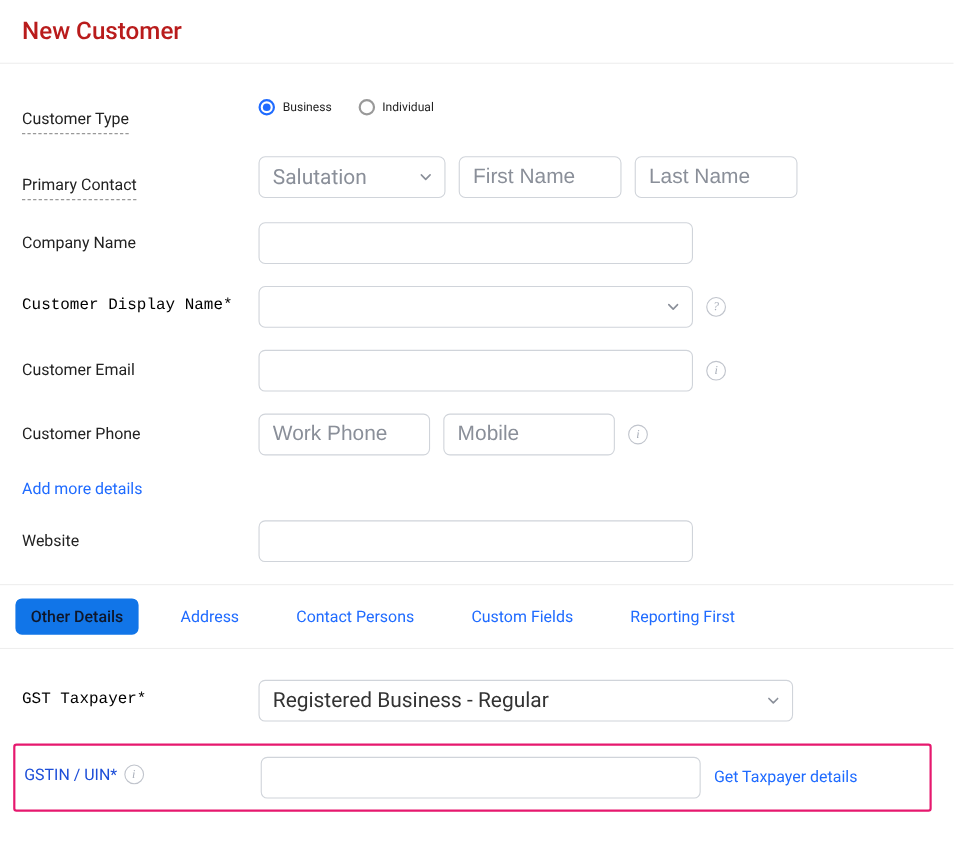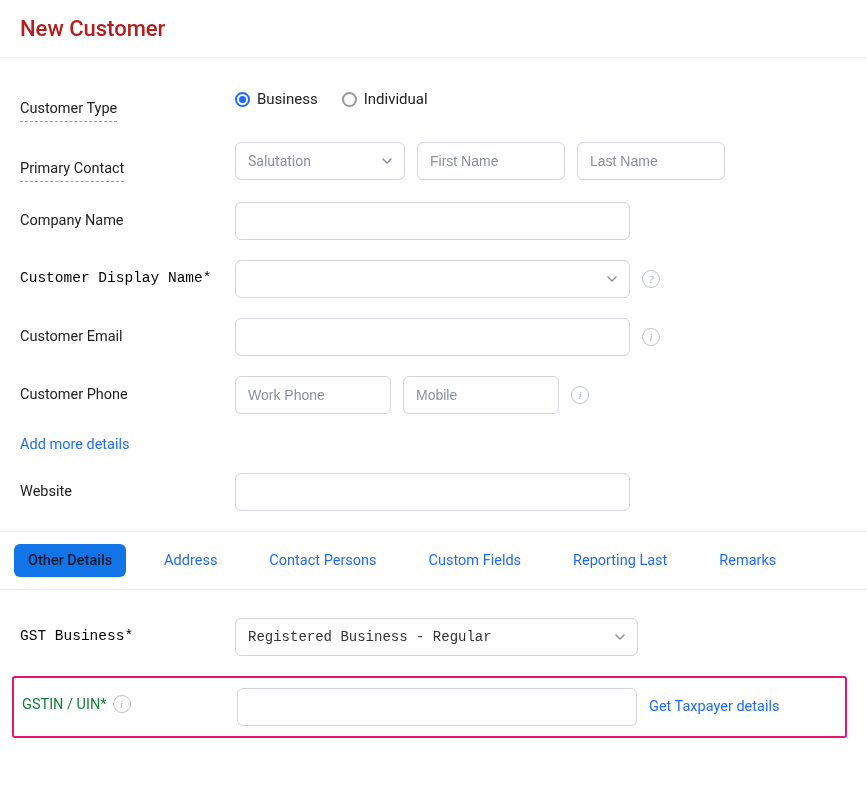--- a/index.html
+++ b/index.html
@@ -55,42 +55,42 @@
     .radio-group {
       display: flex;
       align-items: center;
       gap: 24px;
       padding-top: 8px;
     }
     .radio-item {
       display: flex;
       align-items: center;
       gap: 7px;
-      font-size: 15px;
+      font-size: 11px;
       color: #222;
       cursor: pointer;
     }
     .radio-circle {
       width: 15px; height: 15px;
       border-radius: 50%;
       border: 2px solid #999;
       display: inline-flex; align-items: center; justify-content: center;
     }
     .radio-circle.checked {
       border-color: #1f6bff;
     }
     .radio-dot {
       width: 7px; height: 7px; border-radius: 50%; background: #1f6bff;
     }
     .text-input, .select-input {
       height: 38px;
       border: 1px solid #d0d4da;
       border-radius: 6px;
       padding: 0 12px;
-      font-size: 14px;
+      font-size: 19px;
       color: #333;
       background: #fff;
       outline: none;
     }
     .text-input::placeholder, .select-placeholder { color: #8a8f99; }
     .select-input {
       display: flex; align-items: center; justify-content: space-between;
       cursor: pointer;
     }
     .w-sal { width: 170px; }
@@ -126,21 +126,21 @@
       padding: 8px 14px;
       border-radius: 6px;
       cursor: pointer;
     }
     .tab.active {
       background: #1175e8;
       color: #0f172a;
       font-weight: 500;
     }
     .details-section { padding: 28px 20px 10px 20px; }
-    .gst-select { width: 403px; font-family: Liberation Mono, monospace; }
+    .gst-select { width: 486px; }
     .gstin-input { width: 400px; }
     .highlight-box {
       border: 2px solid #e6186e;
       border-radius: 3px;
       padding: 10px 8px 10px 0;
       margin-left: -8px;
       padding-left: 8px;
     }
     .highlight-box .form-row { margin-bottom: 0; }
     .label-with-icon { display: flex; align-items: center; gap: 6px; }
@@ -245,45 +245,44 @@
       <input class="text-input w-med" style="">
     </div>
   </div>
 </div>
 
 <div class="tabs-bar">
   <div class="tab active">Other Details</div>
   <div class="tab">Address</div>
   <div class="tab">Contact Persons</div>
   <div class="tab">Custom Fields</div>
-  <div class="tab">Reporting Last</div>
-  <div class="tab">Remarks</div>
+  <div class="tab">Reporting First</div>
 </div>
 
 <div class="details-section">
 
   <div class="form-row">
-    <div class="form-label required">GST Business*</div>
+    <div class="form-label required">GST Taxpayer*</div>
     <div class="form-controls">
       <div class="select-input gst-select">
         <span>Registered Business - Regular</span>
         <span class="chevron">
           <svg width="10" height="10" viewBox="0 0 10 10">
               <path d="M1 3 L5 7 L9 3" stroke="#8a8f99" stroke-width="1.5" fill="none" stroke-linecap="round" stroke-linejoin="round"></path>
             </svg>
         </span>
       </div>
     </div>
   </div>
 
   <div class="highlight-box">
     <div class="form-row">
       <div class="form-label" style="padding-top:6px;">
         <span class="label-with-icon">
-          <span class="required" style="color:#15803d;">GSTIN / UIN*</span>
+          <span class="required" style="color:#1d4ed8;">GSTIN / UIN*</span>
           <span class="info-icon">i</span>
         </span>
       </div>
       <div class="form-controls">
         <input class="text-input gstin-input" style="">
         <a class="link-inline">Get Taxpayer details</a>
       </div>
     </div>
   </div>
 

